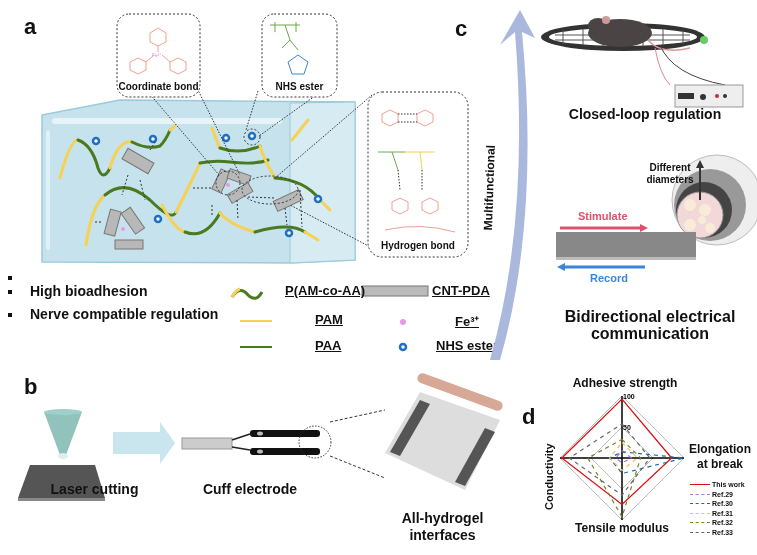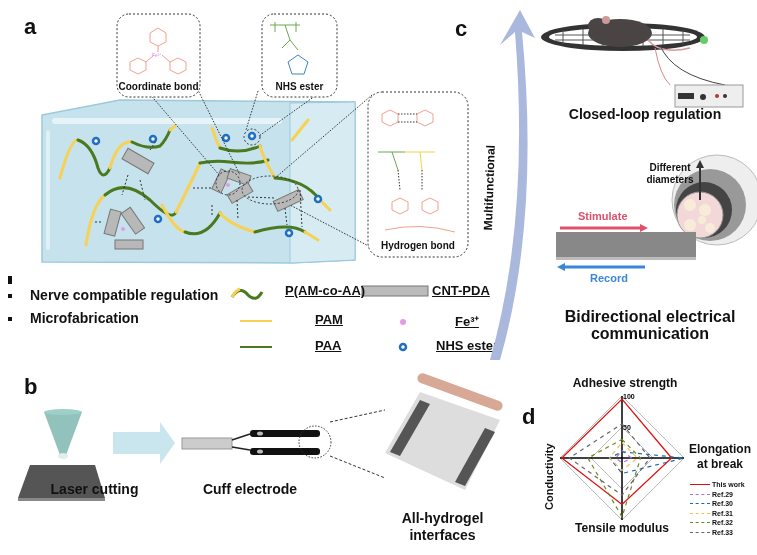--- a/index.html
+++ b/index.html
@@ -151,28 +151,25 @@
 <div class="caption" style="left:117px;top:81px;width:83px;font-size:10px;">Coordinate bond</div>
 <div class="caption" style="left:262px;top:81px;width:75px;font-size:10px;">NHS ester</div>
 <div class="caption" style="left:368px;top:240px;width:100px;font-size:10px;">Hydrogen bond</div>
 
 <div class="bullet-list">
   <div>
       <span class="dot"></span>
     </div>
   <div>
       <span class="dot"></span>
+      <span>High bioadhesion</span>
     </div>
   <div>
       <span class="dot"></span>
       <span>Nerve compatible regulation</span>
-    </div>
-  <div>
-      <span class="dot"></span>
-      <span>Microfabrication</span>
     </div>
 </div>
 
 <div class="legend-text" style="left:285px;top:283px;">P(AM-co-AA)</div>
 <div class="legend-text" style="left:315px;top:312px;text-align:right;">PAM</div>
 <div class="legend-text" style="left:315px;top:338px;">PAA</div>
 <div class="legend-text" style="left:432px;top:283px;">CNT-PDA</div>
 <div class="legend-text" style="left:455px;top:312px;">Fe³⁺</div>
 <div class="legend-text" style="left:436px;top:338px;">NHS ester</div>
 

